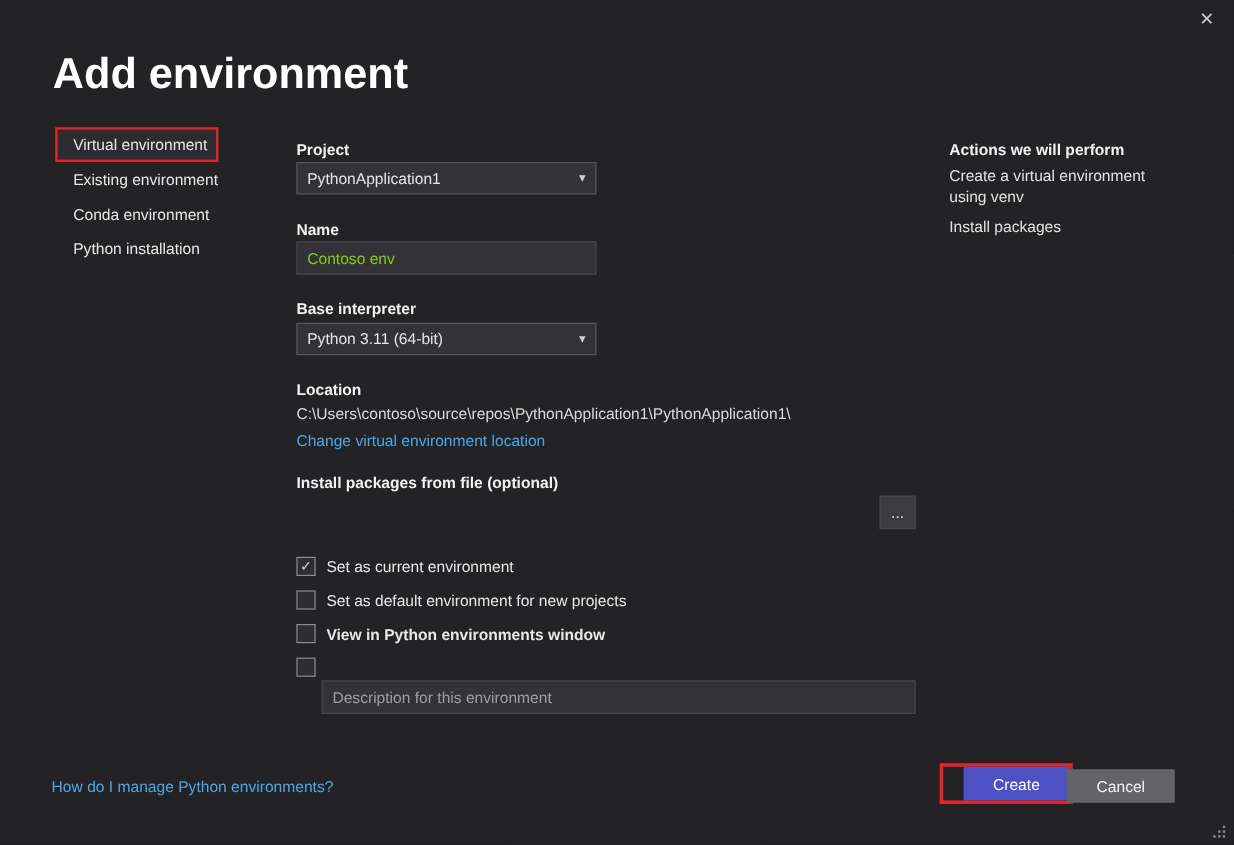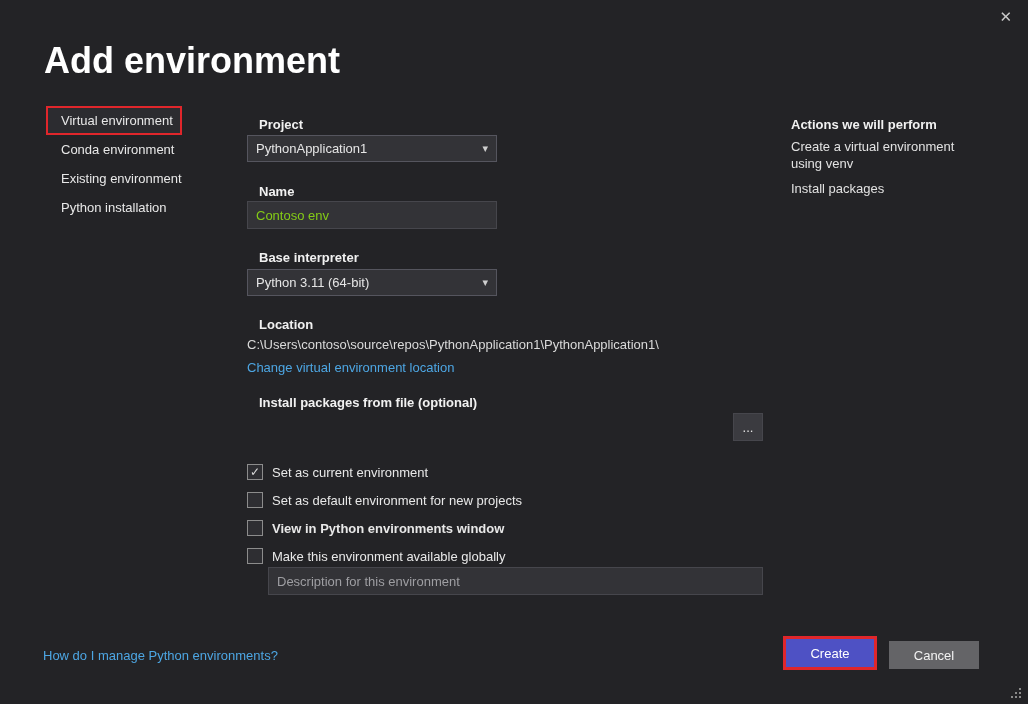--- a/index.html
+++ b/index.html
@@ -23,21 +23,21 @@
   }
   
   .sidebar { position: absolute; left: 46px; top: 106px; width: 185px; }
   .side-item {
     box-sizing: border-box; width: 136px; height: 29px; line-height: 25px;
     padding-left: 13px; font-size: 13px; color: #e8e8e8;
     border: 2px solid transparent; cursor: pointer; white-space: nowrap;
   }
   .side-item.selected { border-color: #e0262b; background: #2c2c30; }
   
-  .field-label { position: absolute; font-size: 13px; font-weight: 700; color: #f1f1f1; white-space: nowrap; margin-left: 12px; }
+  .field-label { position: absolute; font-size: 13px; font-weight: 700; color: #f1f1f1; white-space: nowrap; }
   .lbl-project { left: 247px; top: 117px; }
   .lbl-name { left: 247px; top: 184px; }
   .lbl-interp { left: 247px; top: 250px; }
   .lbl-location { left: 247px; top: 317px; }
   .lbl-packages { left: 247px; top: 395px; }
   
   .dropdown {
     position: absolute; width: 250px; height: 27px; box-sizing: border-box;
     background: #333337; border: 1px solid #55555e;
     display: flex; align-items: center; padding: 0 8px;
@@ -81,20 +81,21 @@
   
   .actions { position: absolute; left: 791px; top: 117px; width: 165px; font-size: 13px; }
   .actions .hd { font-weight: 700; color: #f1f1f1; margin-bottom: 7px; }
   .actions .it { color: #e2e2e2; line-height: 1.3; margin-bottom: 8px; }
   
   .create-wrap { position: absolute; left: 783px; top: 636px; border: 3px solid #e0262b; }
   .btn-create {
     width: 88px; height: 28px; background: #4e51c4; color: #ffffff;
     font-size: 13px; display: flex; align-items: center; justify-content: center;
     cursor: pointer;
+    margin-left: 17px;
   }
   .btn-cancel {
     position: absolute; left: 889px; top: 641px; width: 90px; height: 28px;
     background: #646467; color: #f3f3f3; font-size: 13px;
     display: flex; align-items: center; justify-content: center; cursor: pointer;
   }
   
   .grip { position: absolute; right: 5px; bottom: 4px; width: 12px; height: 12px; cursor: nwse-resize; }
   .grip i {
     position: absolute; left: 0; top: 0; width: 2px; height: 2px; background: transparent;
@@ -105,22 +106,22 @@
 </head>
 <body>
 
 <div class="dialog">
 
   <div class="close">✕</div>
   <div class="title">Add environment</div>
 
   <div class="sidebar">
     <div class="side-item selected">Virtual environment</div>
+    <div class="side-item">Existing environment</div>
     <div class="side-item">Conda environment</div>
-    <div class="side-item">Existing environment</div>
     <div class="side-item">Python installation</div>
   </div>
 
   <div class="field-label lbl-project">Project</div>
   <div class="dropdown dd-project">
     <span>PythonApplication1</span>
     <span class="chev">▾</span>
   </div>
 
   <div class="field-label lbl-name">Name</div>
@@ -146,21 +147,20 @@
   <div class="cb-row cb2">
     <span class="box"></span>
     <span>Set as default environment for new projects</span>
   </div>
   <div class="cb-row cb3">
     <span class="box"></span>
     <span>View in Python environments window</span>
   </div>
   <div class="cb-row cb4">
     <span class="box"></span>
-    <span>Make this environment available globally</span>
   </div>
 
   <input class="text-input in-desc" placeholder="Description for this environment" style="">
 
   <div class="actions">
     <div class="hd">Actions we will perform</div>
     <div class="it">Create a virtual environment using venv</div>
     <div class="it">Install packages</div>
   </div>
 

